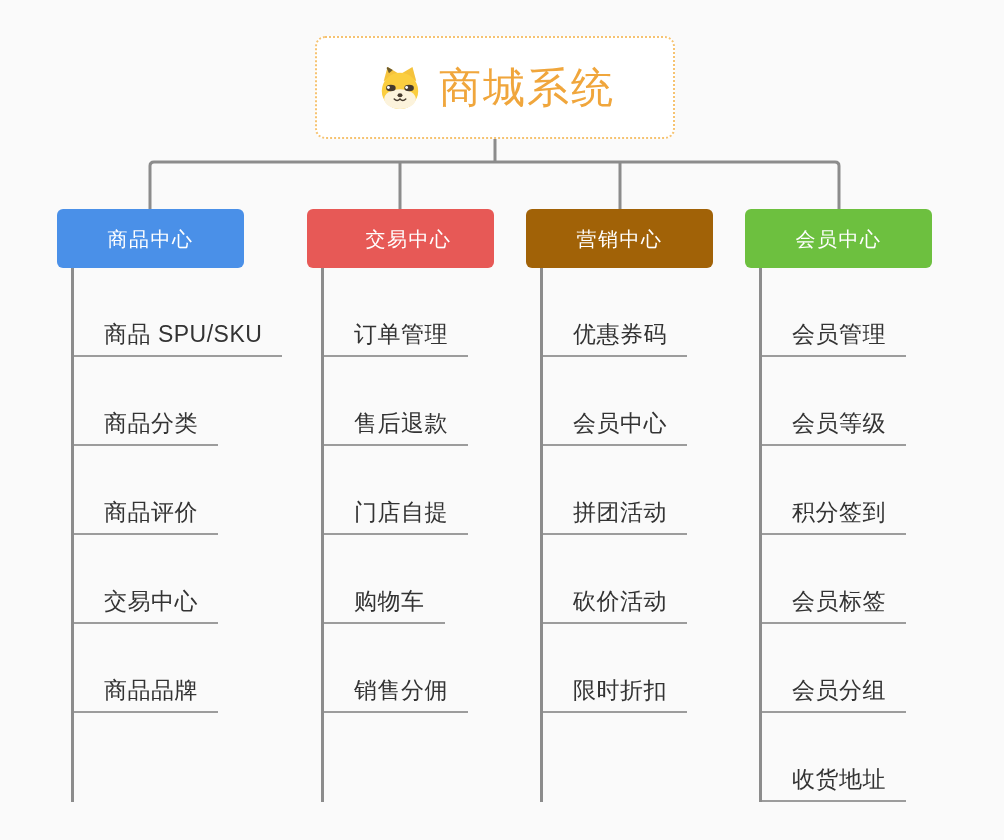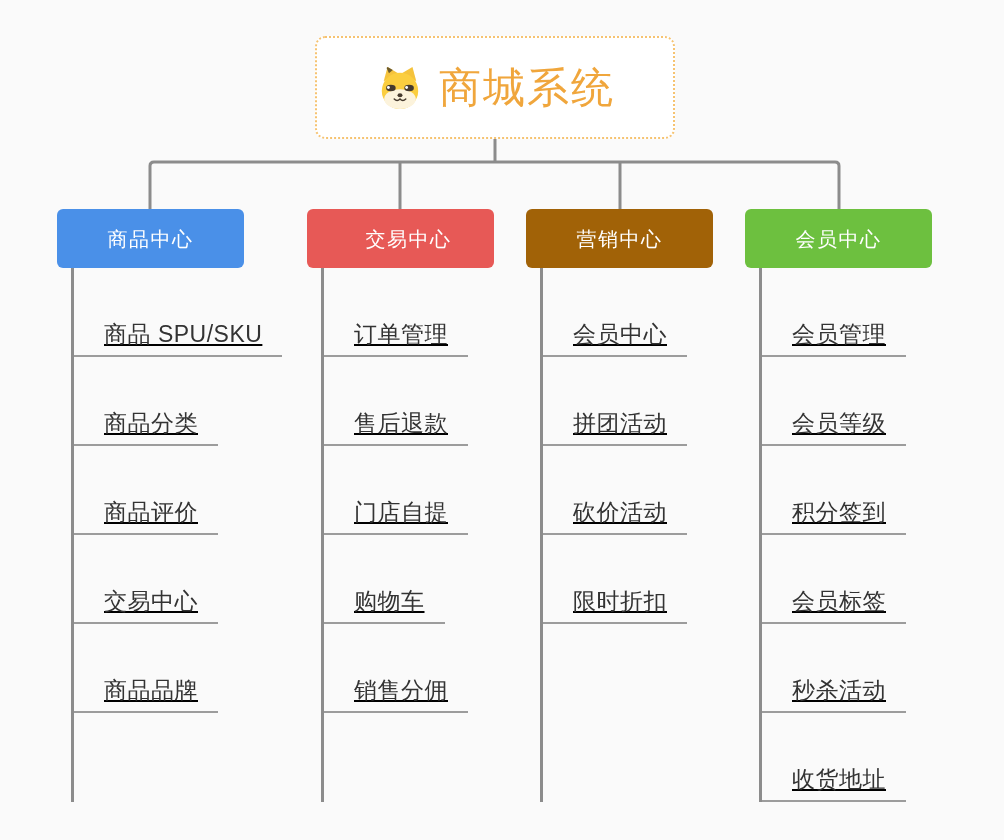--- a/index.html
+++ b/index.html
@@ -44,21 +44,21 @@
   
   .leaf-col{
     position:absolute;top:268px;height:534px;
     border-left:3px solid var(--connector);
     display:flex;flex-direction:column;align-items:flex-start;
   }
   .c1{left:71px;} .c2{left:321px;} .c3{left:540px;} .c4{left:759px;}
   .leaf-item{
     height:89px;border-bottom:2px solid var(--leafline);
     display:flex;align-items:flex-end;
-    padding:0 20px 9px 30px;white-space:nowrap;text-decoration:underline;
+    padding:0 20px 9px 30px;white-space:nowrap;
   }
   .leaf-item .leaf-label{
     color:var(--leaf_text);font-size:23px;line-height:1;letter-spacing:0.5px;
   }
 </style>
 </head>
 <body>
 
 <div class="stage">
 
@@ -130,20 +130,23 @@
     <div class="leaf-item">
         <span class="leaf-label">购物车</span>
       </div>
     <div class="leaf-item">
         <span class="leaf-label">销售分佣</span>
       </div>
   </div>
 
   <div class="leaf-col c3">
     <div class="leaf-item">
+        <span class="leaf-label">优惠券码</span>
+      </div>
+    <div class="leaf-item">
         <span class="leaf-label">会员中心</span>
       </div>
     <div class="leaf-item">
         <span class="leaf-label">拼团活动</span>
       </div>
     <div class="leaf-item">
         <span class="leaf-label">砍价活动</span>
       </div>
     <div class="leaf-item">
         <span class="leaf-label">限时折扣</span>
@@ -157,20 +160,20 @@
     <div class="leaf-item">
         <span class="leaf-label">会员等级</span>
       </div>
     <div class="leaf-item">
         <span class="leaf-label">积分签到</span>
       </div>
     <div class="leaf-item">
         <span class="leaf-label">会员标签</span>
       </div>
     <div class="leaf-item">
-        <span class="leaf-label">秒杀活动</span>
+        <span class="leaf-label">会员分组</span>
       </div>
     <div class="leaf-item">
         <span class="leaf-label">收货地址</span>
       </div>
   </div>
 
 </div>
 
 </body></html>

